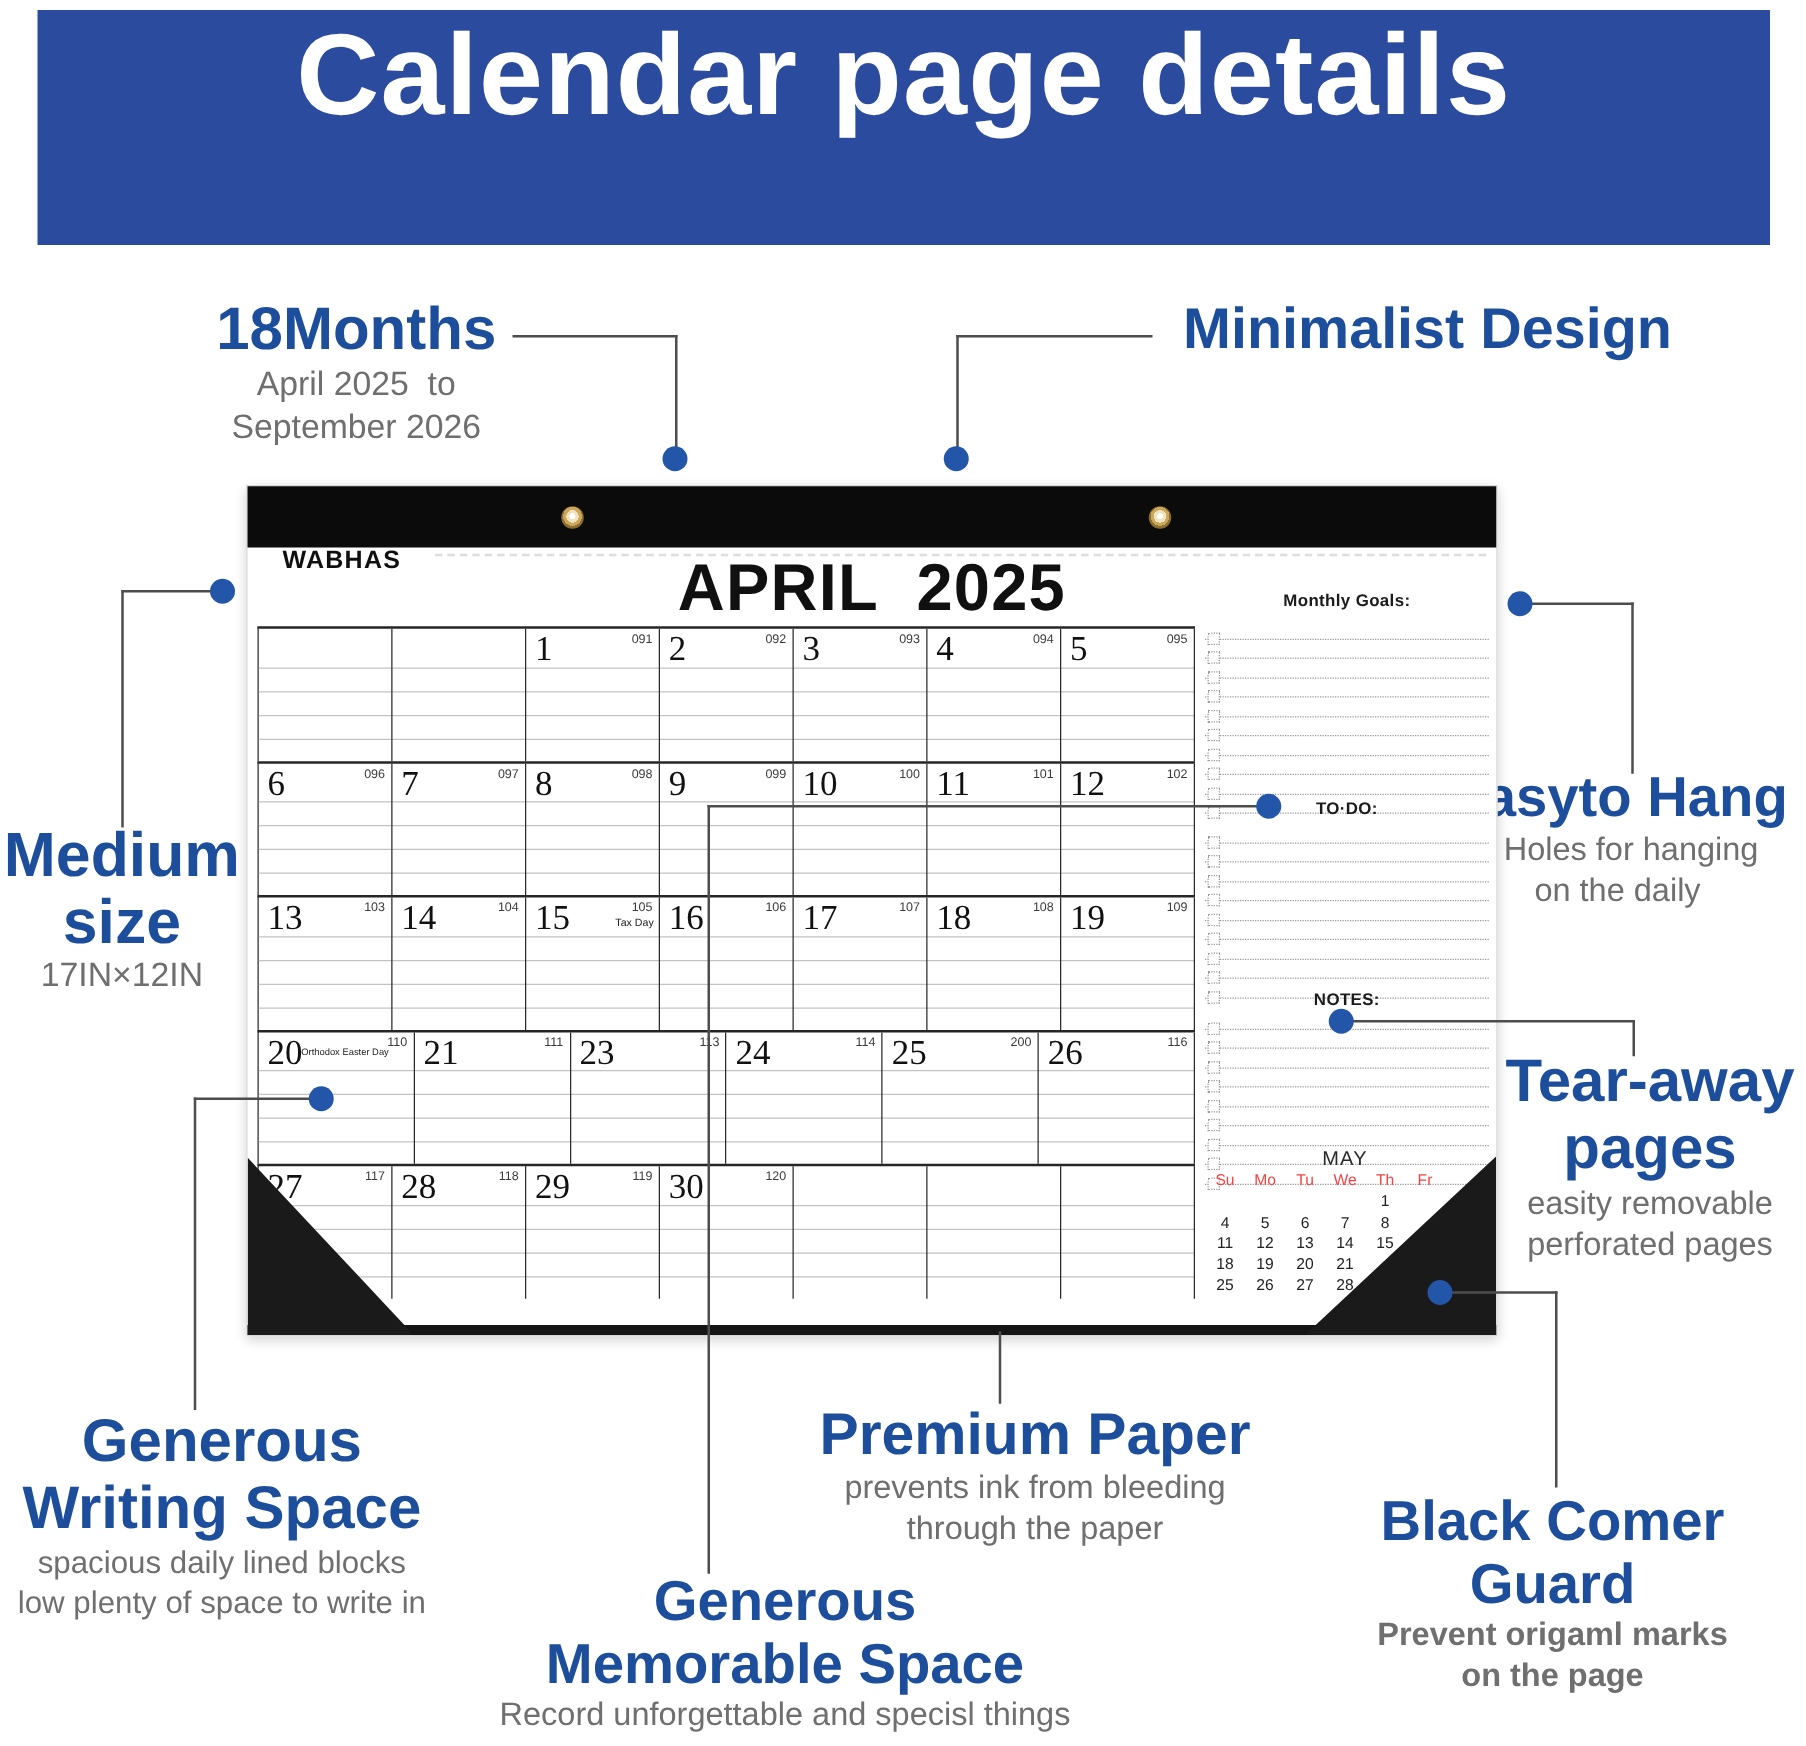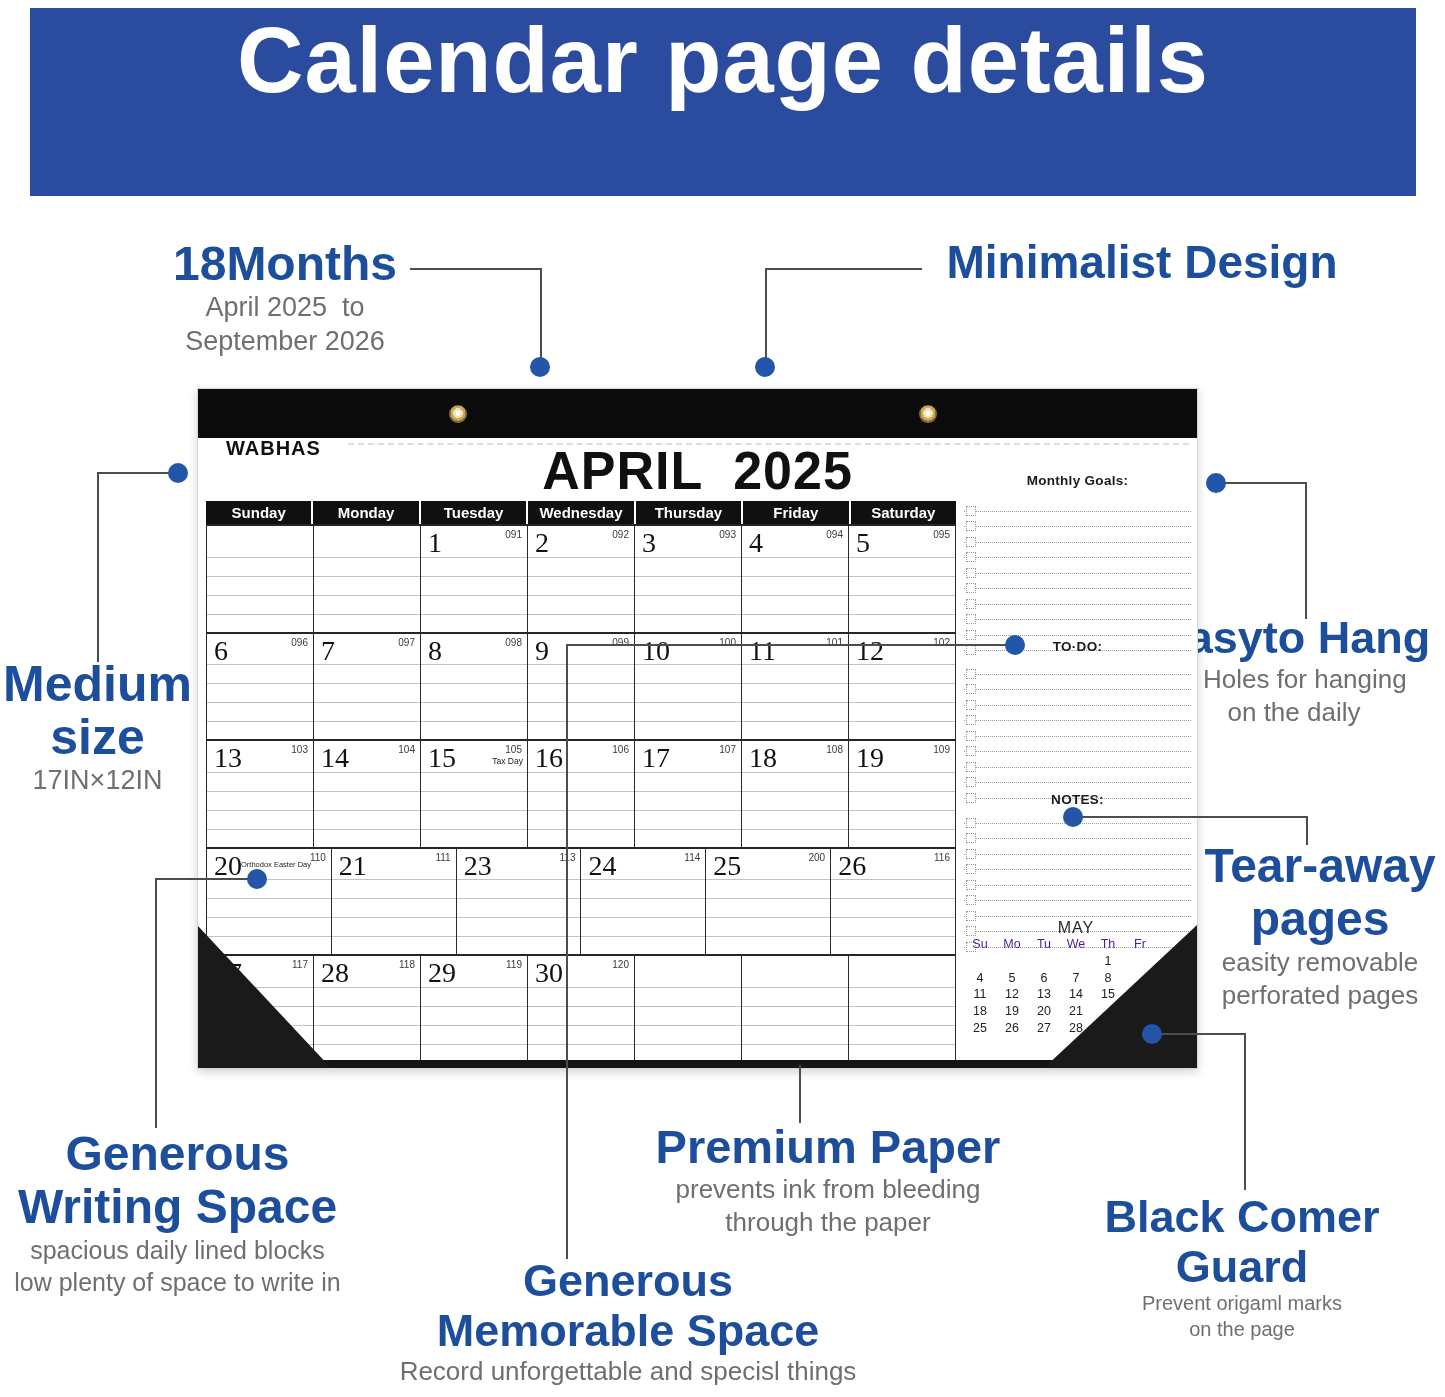--- a/index.html
+++ b/index.html
@@ -46,21 +46,21 @@
   #ann-writing .t{font-size:48px;line-height:1.1;}
   #ann-writing .s{font-size:25px;}
   #ann-premium{left:628px;top:1122px;width:400px;}
   #ann-premium .t{font-size:47px;}
   #ann-premium .s{font-size:26px;}
   #ann-memorable{left:390px;top:1256px;width:476px;}
   #ann-memorable .t{font-size:45px;line-height:1.1;}
   #ann-memorable .s{font-size:26px;}
   #ann-corner{left:1077px;top:1192px;width:330px;}
   #ann-corner .t{font-size:45px;line-height:1.1;}
-  #ann-corner .s{font-size:20px;}
+  #ann-corner .s{font-size:26px;font-weight:bold;}
 
   #line-months{left:410px;top:268px;width:130px;height:99px;border-top:2px solid var(--line-gray);border-right:2px solid var(--line-gray);}
   #line-minimalist{left:765px;top:268px;width:155px;height:99px;border-top:2px solid var(--line-gray);border-left:2px solid var(--line-gray);}
   #line-medium{left:97px;top:472px;width:81px;height:188px;border-top:2px solid var(--line-gray);border-left:2px solid var(--line-gray);}
   #line-hang{left:1216px;top:482px;width:89px;height:135px;border-top:2px solid var(--line-gray);border-right:2px solid var(--line-gray);}
   #line-memorable{left:566px;top:644px;width:449px;height:613px;border-top:2px solid var(--line-gray);border-left:2px solid var(--line-gray);}
   #line-tear{left:1073px;top:816px;width:233px;height:27px;border-top:2px solid var(--line-gray);border-right:2px solid var(--line-gray);}
   #line-writing{left:155px;top:878px;width:102px;height:248px;border-top:2px solid var(--line-gray);border-left:2px solid var(--line-gray);}
   #line-premium{left:799px;top:1065px;width:2px;height:58px;border-left:2px solid var(--line-gray);}
   #line-corner{left:1152px;top:1033px;width:92px;height:155px;border-top:2px solid var(--line-gray);border-right:2px solid var(--line-gray);}
@@ -108,21 +108,21 @@
   .dot-rows{position:absolute;left:0;width:100%;}
   #goals-rows{top:107px;} #todo-rows{top:270px;} #notes-rows{top:419px;}
   .dline{position:relative;height:14.5px;border-bottom:1.6px dotted #9a9a9a;}
   .chk{position:absolute;left:2px;bottom:-5px;width:8px;height:8px;border:1.4px dotted #9a9a9a;background:#fff;}
 
   
   #mini{position:absolute;left:766px;top:530px;width:224px;}
   #mini-title{text-align:center;font-size:16px;letter-spacing:1px;color:#2a2a2a;}
   .mini-row{display:flex;height:16.8px;}
   .mini-cell{width:32px;text-align:center;font-size:12.5px;color:#222;}
-  .mini-head .mini-cell{color:#4c1d95;}
+  .mini-head .mini-cell{color:#ef4444;}
 
   
   .bottom-edge{position:absolute;left:0;top:671px;width:100%;height:8px;background:#151515;z-index:4;}
   .corner{position:absolute;background:#1a1a1a;z-index:5;}
   #corner-left{left:0;top:537px;width:133px;height:142px;clip-path:polygon(0 0,0 100%,100% 100%);}
   #corner-right{left:846px;top:536px;width:153px;height:143px;clip-path:polygon(100% 0,100% 100%,0 100%);}
 </style>
 </head>
 <body>
 
@@ -200,29 +200,20 @@
   <div id="paper">
     <div class="band">
       <div class="grommet" id="grommet-l"></div>
       <div class="grommet" id="grommet-r"></div>
     </div>
     <div class="perforation"></div>
     <div class="brand">WABHAS</div>
     <div class="month-title pre">APRIL  2025</div>
 
     <div id="grid">
-      <div id="day-headers">
-          <div class="dh">Sunday</div>
-          <div class="dh">Monday</div>
-          <div class="dh">Tuesday</div>
-          <div class="dh">Wednesday</div>
-          <div class="dh">Thursday</div>
-          <div class="dh">Friday</div>
-          <div class="dh">Saturday</div>
-        </div>
       <div id="grid-body">
           <div class="week-row">
             <div class="rule" style="top: 29%;"></div>
             <div class="rule" style="top: 47%;"></div>
             <div class="rule" style="top: 65%;"></div>
             <div class="rule" style="top: 83%;"></div>
             <div class="day-cell"></div>
             <div class="day-cell"></div>
             <div class="day-cell">
               <div class="date-num">1</div>

